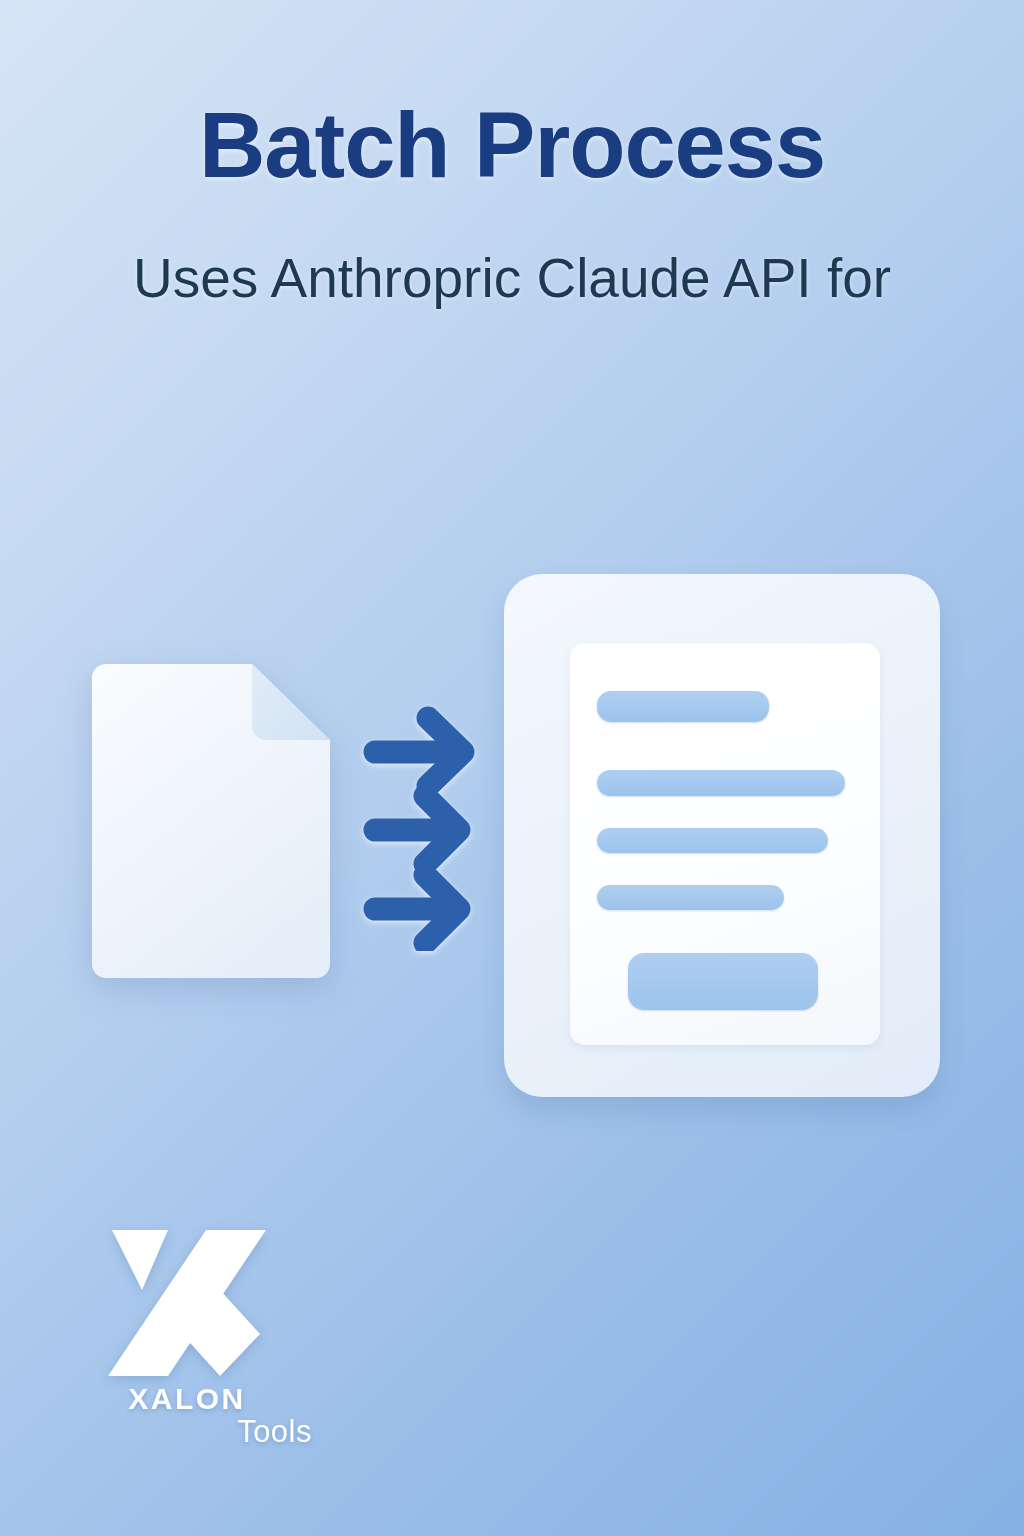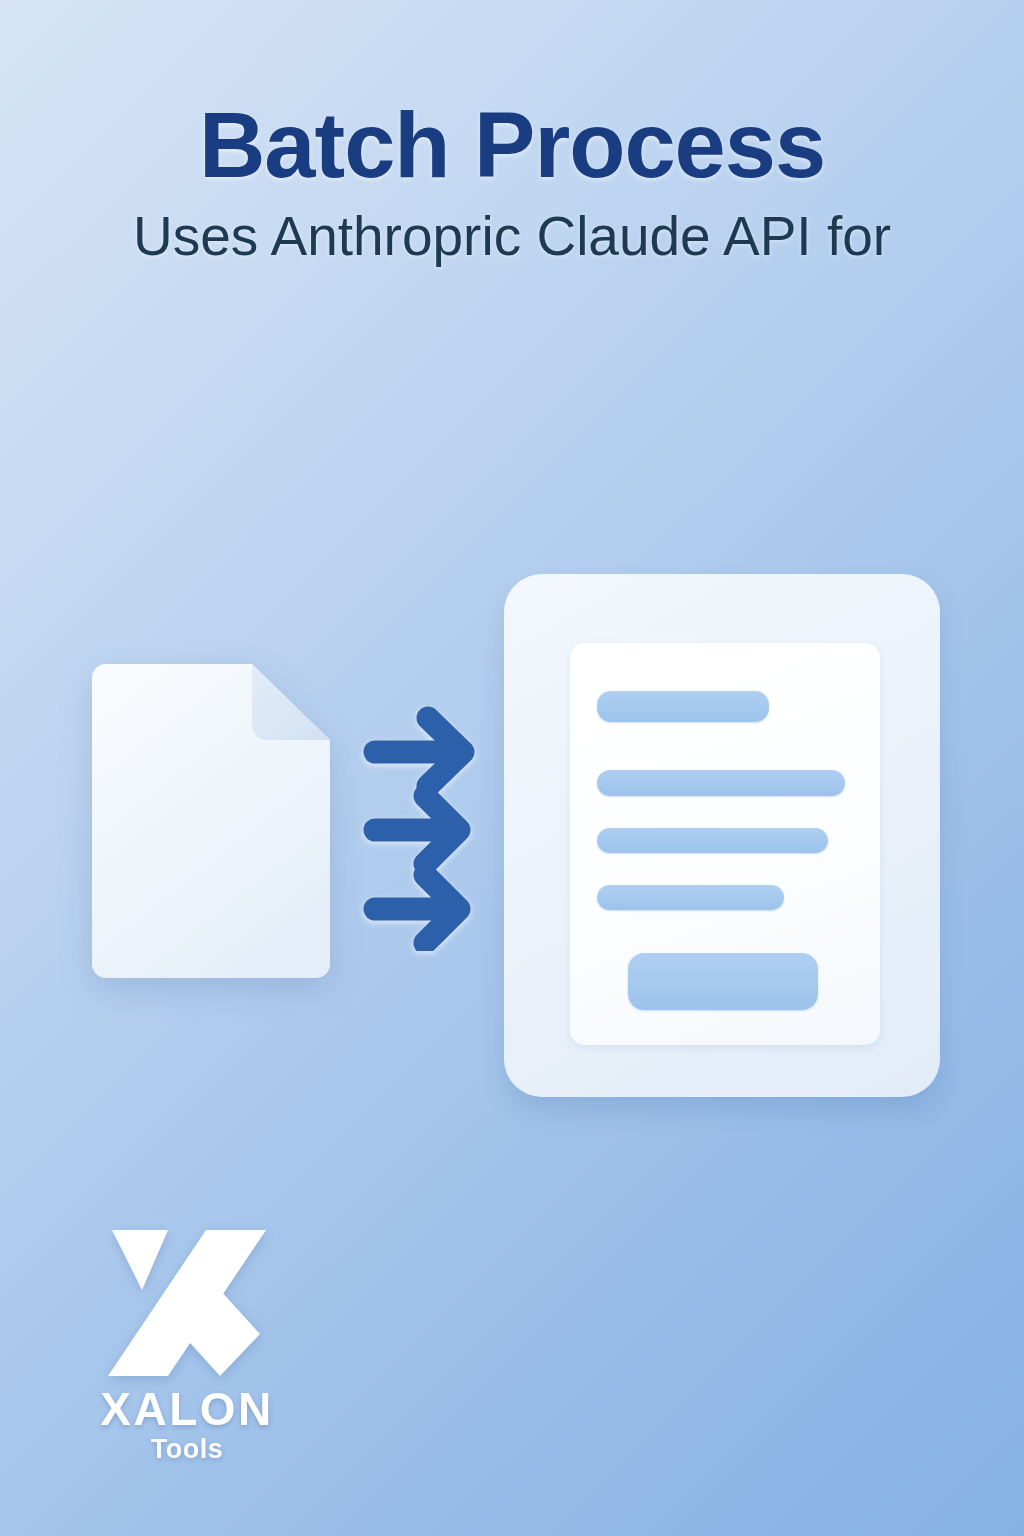--- a/index.html
+++ b/index.html
@@ -38,20 +38,21 @@
   .title {
     font-size: 92px;
     font-weight: bold;
     line-height: 1.17;
     color: #1a3c80;
     letter-spacing: -1px;
     text-shadow: 0 2px 5px rgba(255,255,255,0.55);
     padding: 0 40px;
   }
   .subtitle {
+    margin-top: 42px;
     font-size: 55px;
     font-weight: normal;
     line-height: 1.33;
     color: #1e3a52;
     text-shadow: 0 1px 4px rgba(255,255,255,0.5);
     padding: 0 70px;
   }
 
   
   .illustration {
@@ -121,33 +122,34 @@
     width: 250px;
     text-align: center;
   }
   .brand-mark {
     display: block;
     margin: 0 auto;
     filter: drop-shadow(0 3px 6px rgba(40, 80, 140, 0.22));
   }
   .brand-name {
     margin-top: 4px;
-    font-size: 46px;
+    font-size: 30px;
     font-weight: bold;
     letter-spacing: 2.5px;
     color: #ffffff;
     text-shadow: 0 2px 5px rgba(40, 80, 140, 0.28);
   }
   .brand-sub {
     margin-top: -2px;
-    font-size: 27px;
-    font-weight: bold;
+    font-size: 31px;
+    font-weight: normal;
     letter-spacing: 0.5px;
     color: #ffffff;
     text-shadow: 0 2px 5px rgba(40, 80, 140, 0.28);
+    text-align: right;
   }
 </style>
 </head>
 <body>
 
 <div id="poster">
 
   <div class="header">
     <div class="title">
       <div>Batch Process</div>

